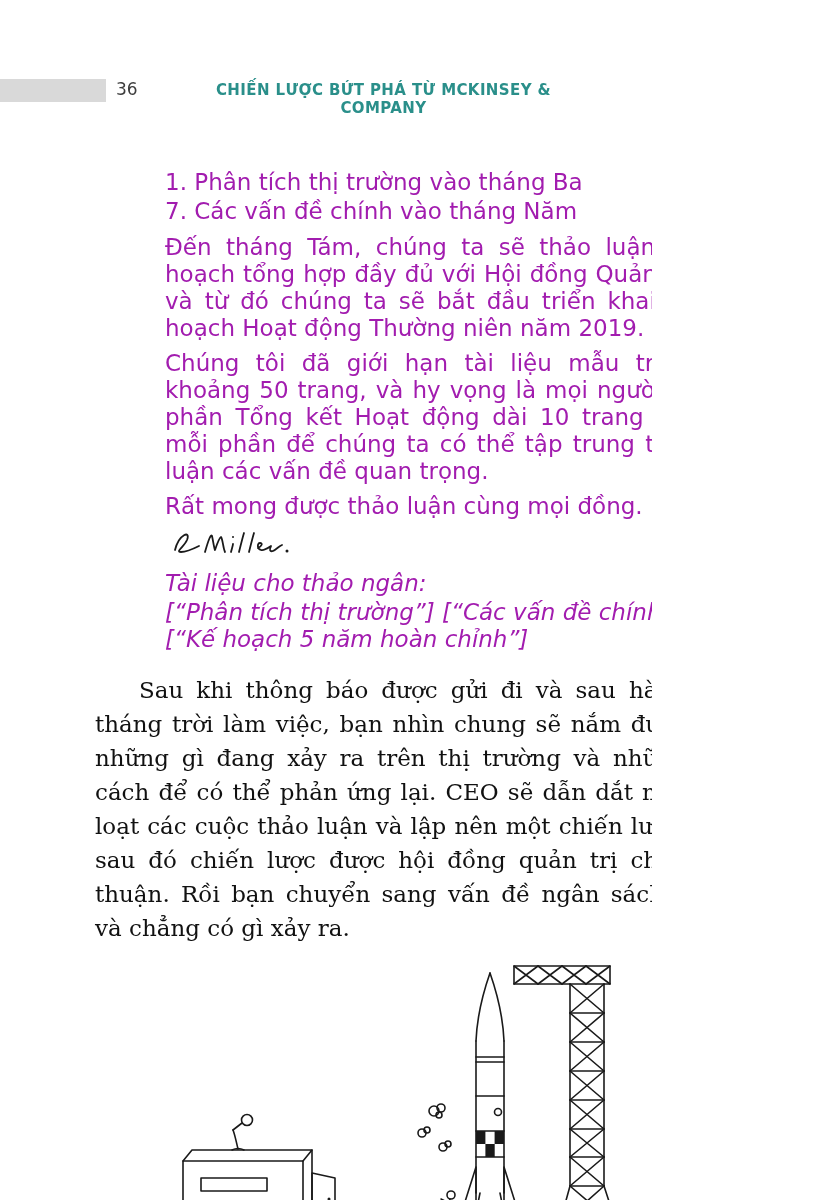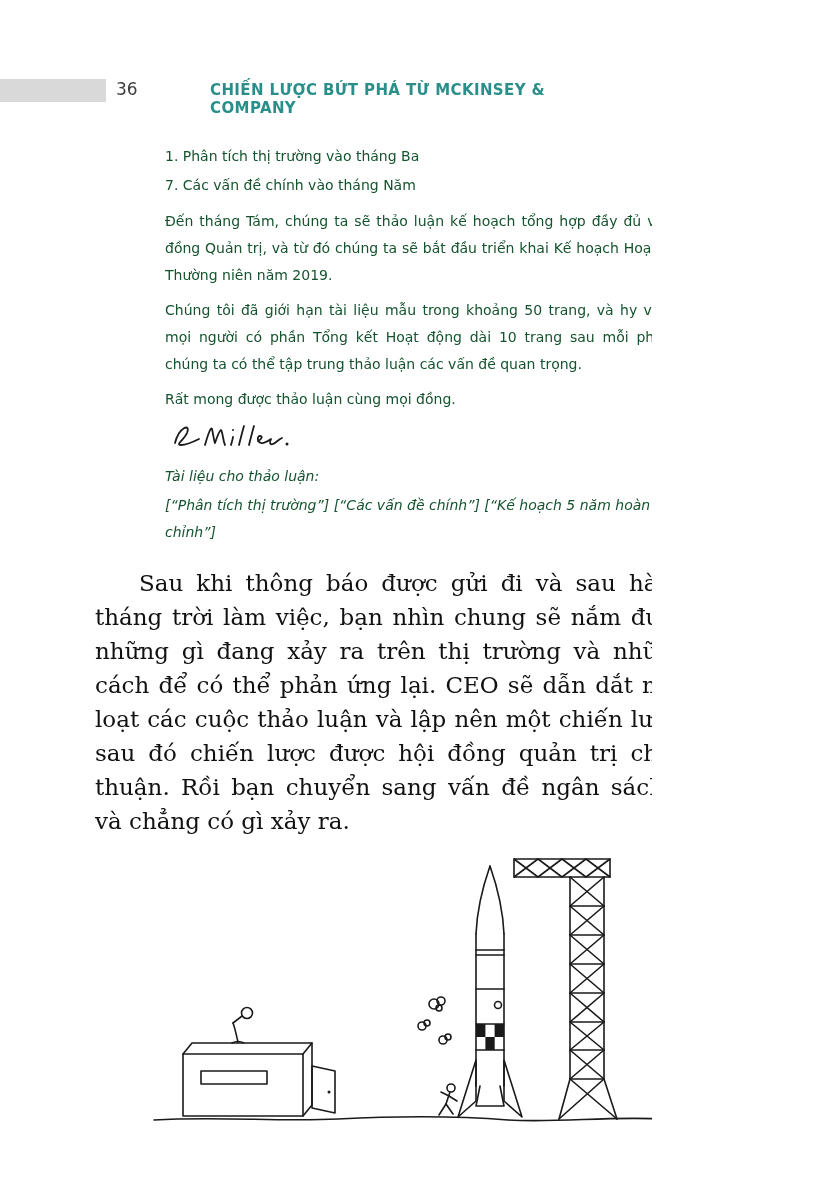--- a/index.html
+++ b/index.html
@@ -22,36 +22,37 @@
   }
   .page-number {
     position: absolute;
     left: 116px; top: 79px;
     font-size: 17px;
     color: #3d3d3d;
   }
   .running-title {
     position: absolute;
     left: 0; right: 0; top: 81px;
-    text-align: left;
+    text-align: center;
     padding-left: 210px;
     padding-right: 95px;
     font-size: 15px;
     font-weight: bold;
     letter-spacing: 0.4px;
     color: var(--accent, #2a8f8a);
   }
   
   .content { padding-top: 142px; }
   .memo {
     margin-left: 165px;
     width: 532px;
-    font-size: 14px;
+    font-size: 23px;
     line-height: 27px;
-    color: #14532d;
+    color: #a21caf;
+    margin-top: 26px;
   }
   .memo-item { line-height: 29px; }
   .memo-para { margin-top: 8px; text-align: justify; }
   .memo-closing { margin-top: 8px; }
   .signature { margin-top: 4px; height: 40px; }
   .signer { font-weight: bold; margin-top: 2px; }
   .attach-label { font-style: italic; margin-top: 6px; }
   .attach-line { font-style: italic; margin-top: 2px; }
   
   .body-para {
@@ -93,21 +94,21 @@
           <path d="M40,28 C44,14 46,10 47,12 C48,16 49,24 50,26 C52,20 54,14 56,13 C58,16 58,24 60,28"></path>
           <path d="M66,28 C67,24 68,21 68,20"></path>
           <circle cx="68" cy="13" r="1" fill="#1a1a1a" stroke="none"></circle>
           <path d="M74,28 C76,20 78,12 79,9"></path>
           <path d="M84,28 C86,20 88,12 89,9"></path>
           <path d="M93,24 C97,22 98,19 95,19 C92,19 92,25 96,26 C99,27 103,24 106,22 C104,26 105,28 108,27 C112,25 114,22 117,21"></path>
           <circle cx="122" cy="27" r="1.5" fill="#1a1a1a" stroke="none"></circle>
         </svg>
       </div>
 
-      <div class="attach-label">Tài liệu cho thảo luận:</div>
+      <div class="attach-label">Tài liệu cho thảo ngân:</div>
       <div class="attach-line">[“Phân tích thị trường”] [“Các vấn đề chính”] [“Kế hoạch 5 năm hoàn chỉnh”]</div>
     </div>
 
     <p class="body-para">Sau khi thông báo được gửi đi và sau hàng tháng trời làm việc, bạn nhìn chung sẽ nắm được những gì đang xảy ra trên thị trường và những cách để có thể phản ứng lại. CEO sẽ dẫn dắt một loạt các cuộc thảo luận và lập nên một chiến lược, sau đó chiến lược được hội đồng quản trị chấp thuận. Rồi bạn chuyển sang vấn đề ngân sách… và chẳng có gì xảy ra.</p>
 
     <div class="illustration">
       <svg width="564" height="300" viewBox="0 0 564 300" fill="none" stroke="#1a1a1a" stroke-width="1.6" stroke-linecap="round" stroke-linejoin="round">
 
         <g>
           <path d="M26,266 C90,262 150,268 210,265 C270,262 330,262 380,266 C430,269 480,262 534,265"></path>

